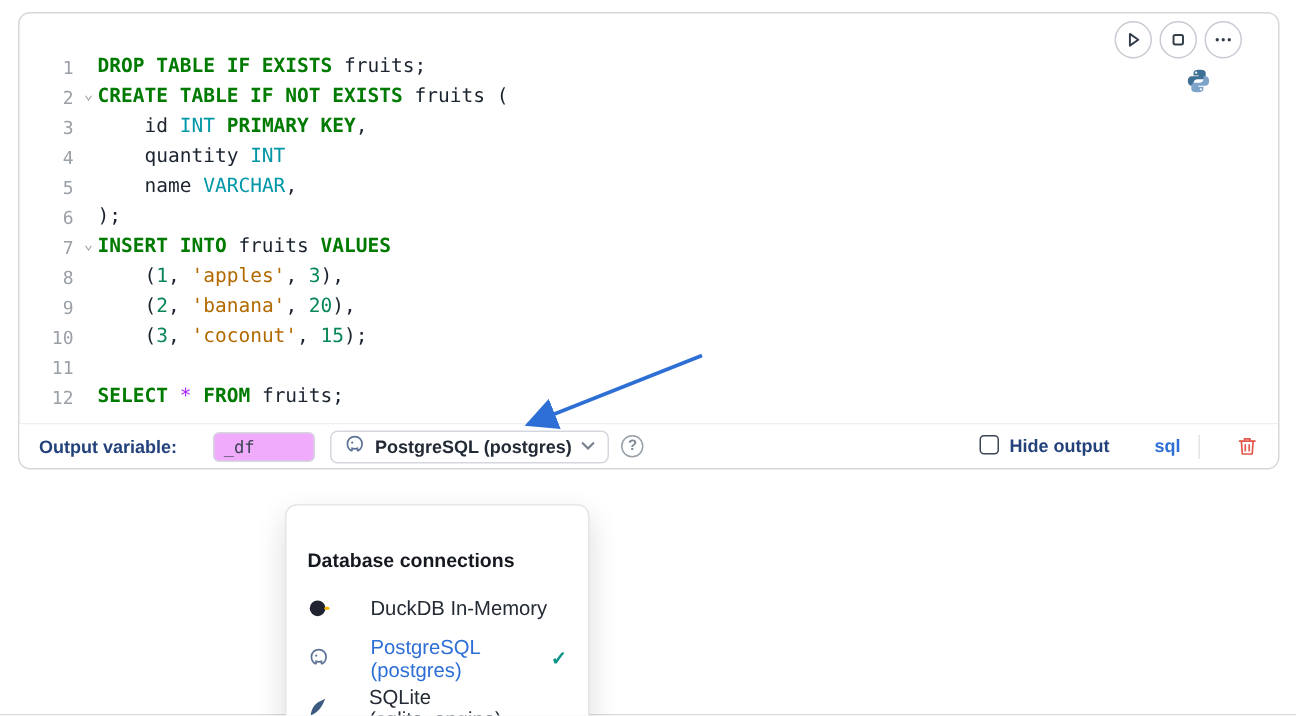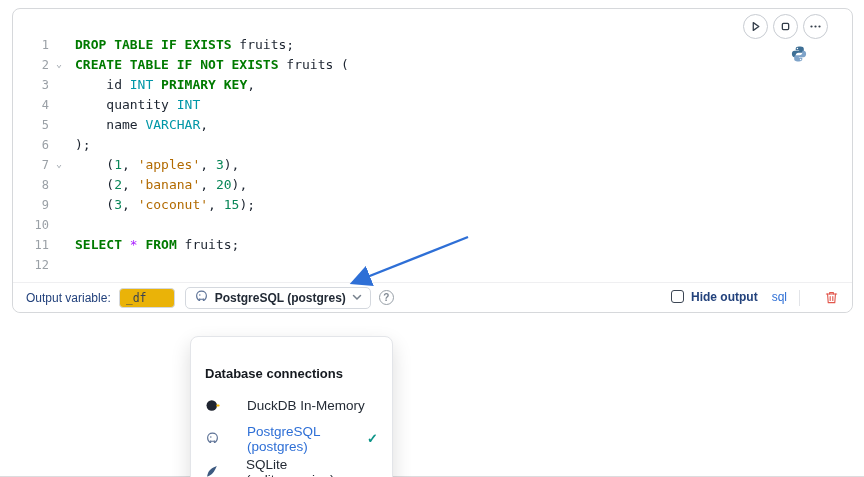--- a/index.html
+++ b/index.html
@@ -17,44 +17,44 @@
         display:flex;align-items:center;justify-content:center;padding:0;color:#333d49;cursor:pointer}
   .abtn svg{display:block}
 
   .lang-icon{position:absolute;top:36px;right:44px;line-height:0}
 
   
   .editor{display:flex;padding-top:26px}
   .gutter{width:52px;flex:none;font:12px/20px "DejaVu Sans Mono",monospace;color:var(--line_number,#9aa0a6)}
   .gl{position:relative;text-align:right;padding-right:16px;height:20px}
   .fold{position:absolute;right:3px;top:-1px;font-size:10px;color:#98a0a8;cursor:pointer}
-  .code{font:13px/20px "DejaVu Sans Mono",monospace;color:var(--plain,#1c2430);margin-left:10px}
+  .code{font:13px/20px "DejaVu Sans Mono",monospace;color:var(--plain,#1c2430);}
   .cl{height:20px;white-space:pre}
   .tk-kw{color:var(--keyword,#007a00);font-weight:700}
   .tk-ty{color:var(--type,#0097a7)}
   .tk-str{color:var(--string,#b26a00)}
   .tk-num{color:var(--number,#098658)}
   .tk-op{color:var(--operator,#aa22ff)}
   .tk-pl{color:var(--plain,#1c2430)}
 
   
   .toolbar{position:absolute;left:0;right:0;bottom:0;height:30px;display:flex;align-items:center;
            padding:0 13px;border-top:1px solid #efeff1;background:#fff;border-radius:0 0 8px 8px}
-  .tb-label{font-size:12px;font-weight:400;color:var(--label,#23427c)}
-  .tb-input{width:56px;height:20px;margin-left:8px;border:1px solid #d4d8de;border-radius:4px;
-            font:11.5px "DejaVu Sans Mono",monospace;color:#3a4352;padding:0 6px;background:#eab308}
+  .tb-label{font-size:12px;font-weight:700;color:var(--label,#23427c)}
+  .tb-input{width:68px;height:20px;margin-left:24px;border:1px solid #d4d8de;border-radius:4px;
+            font:11.5px "DejaVu Sans Mono",monospace;color:#3a4352;padding:0 6px;background:#f0abfc}
   .conn-btn{display:flex;align-items:center;gap:6px;margin-left:10px;height:22px;padding:0 8px;
             border:1px solid #d4d8de;border-radius:5px;background:#fff;cursor:pointer}
   .conn-label{font-size:12px;font-weight:700;color:#222a35;white-space:nowrap}
   .help{width:15px;height:15px;margin-left:8px;border:1.4px solid #98a0a8;border-radius:50%;
         color:#818a94;font-size:10px;font-weight:700;display:flex;align-items:center;justify-content:center;cursor:pointer}
   .tb-right{margin-left:auto;display:flex;align-items:flex-start}
   .checkbox{width:13px;height:13px;border:1.5px solid #3c4654;border-radius:3px;background:#fff;cursor:pointer}
   .hide-label{font-size:12px;font-weight:700;color:var(--label,#23427c);margin-left:7px}
-  .lang-label{font-size:12px;font-weight:400;color:var(--accent,#2e6fd6);margin-left:14px;cursor:pointer}
+  .lang-label{font-size:12px;font-weight:700;color:var(--accent,#2e6fd6);margin-left:30px;cursor:pointer}
   .tb-divider{width:1px;height:16px;background:#e2e4e8;margin-left:12px}
   .trash-btn{margin-left:24px;background:none;border:none;padding:0;color:var(--danger,#e2574c);cursor:pointer;line-height:0}
 
   
   .dropdown{position:absolute;left:190px;top:336px;width:203px;background:#fff;border:1px solid #e3e5e9;
             border-radius:8px;box-shadow:0 8px 20px rgba(0,0,0,.14);padding:20px 0 8px;z-index:30}
   .dd-title{font-size:13px;font-weight:700;color:#15191f;padding:9px 14px 8px}
   .dd-item{display:flex;align-items:center;gap:27px;height:33px;padding:0 14px;font-size:13.5px;color:#242b35;cursor:pointer}
   .dd-item .dd-icon{line-height:0;flex:none}
   .dd-item.selected .dd-label{color:var(--accent,#2e6fd6)}
@@ -118,20 +118,21 @@
         <div class="gl"><span>11</span></div>
         <div class="gl"><span>12</span></div>
       </div>
     <div class="code">
         <div class="cl"><span class="tk-kw">DROP TABLE IF EXISTS</span><span class="tk-pl"> fruits;</span></div>
         <div class="cl"><span class="tk-kw">CREATE TABLE IF NOT EXISTS</span><span class="tk-pl"> fruits (</span></div>
         <div class="cl"><span class="tk-pl">    id </span><span class="tk-ty">INT</span><span class="tk-pl"> </span><span class="tk-kw">PRIMARY KEY</span><span class="tk-pl">,</span></div>
         <div class="cl"><span class="tk-pl">    quantity </span><span class="tk-ty">INT</span></div>
         <div class="cl"><span class="tk-pl">    name </span><span class="tk-ty">VARCHAR</span><span class="tk-pl">,</span></div>
         <div class="cl"><span class="tk-pl">);</span></div>
+        <div class="cl"><span class="tk-kw">INSERT INTO</span><span class="tk-pl"> fruits </span><span class="tk-kw">VALUES</span></div>
         <div class="cl"><span class="tk-pl">    (</span><span class="tk-num">1</span><span class="tk-pl">, </span><span class="tk-str">'apples'</span><span class="tk-pl">, </span><span class="tk-num">3</span><span class="tk-pl">),</span></div>
         <div class="cl"><span class="tk-pl">    (</span><span class="tk-num">2</span><span class="tk-pl">, </span><span class="tk-str">'banana'</span><span class="tk-pl">, </span><span class="tk-num">20</span><span class="tk-pl">),</span></div>
         <div class="cl"><span class="tk-pl">    (</span><span class="tk-num">3</span><span class="tk-pl">, </span><span class="tk-str">'coconut'</span><span class="tk-pl">, </span><span class="tk-num">15</span><span class="tk-pl">);</span></div>
         <div class="cl">&nbsp;</div>
         <div class="cl"><span class="tk-kw">SELECT</span><span class="tk-pl"> </span><span class="tk-op">*</span><span class="tk-pl"> </span><span class="tk-kw">FROM</span><span class="tk-pl"> fruits;</span></div>
       </div>
   </div>
 
   <div class="toolbar">
     <span class="tb-label">Output variable:</span>

